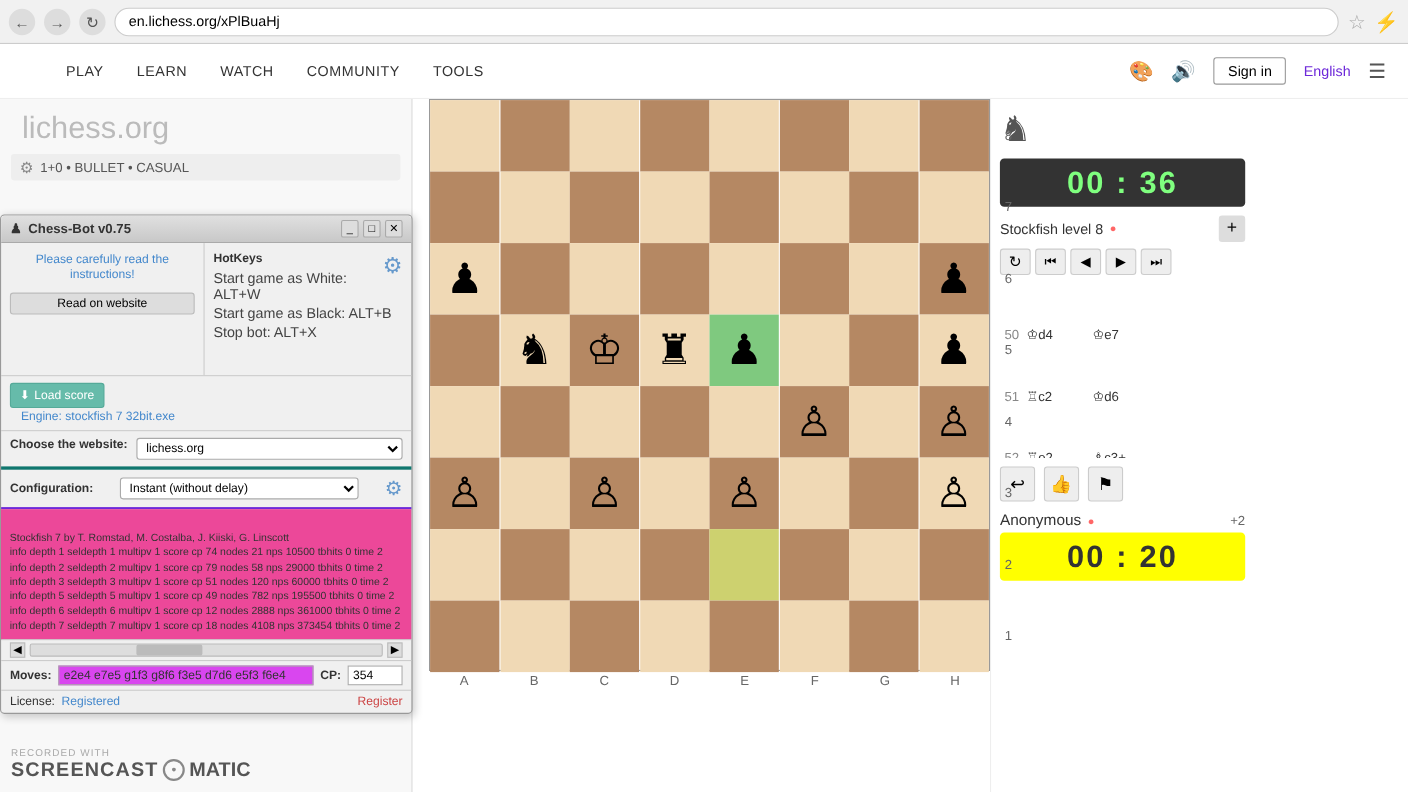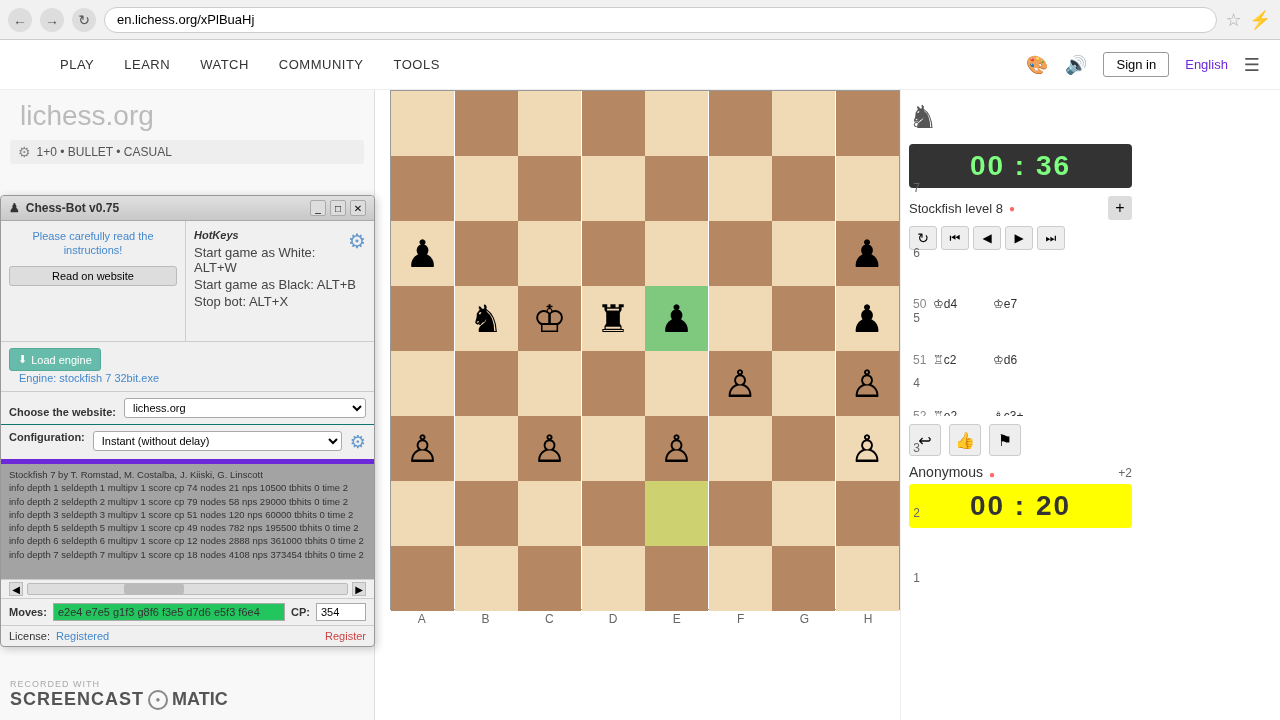--- a/index.html
+++ b/index.html
@@ -170,21 +170,21 @@
       background: #ddd;
       border: 1px solid #bbb;
       border-radius: 3px;
       padding: 3px 8px;
       font-size: 11px;
       cursor: pointer;
       display: block;
       margin: 0 auto 8px;
       width: 100%;
     }
-    .hotkey-title { font-weight: bold; margin-bottom: 4px; color: #333; font-style: italic; }
+    .hotkey-title { font-weight: bold; margin-bottom: 4px; color: #333; }
     .hotkey-item { margin-bottom: 2px; color: #444; font-size: 13px; }
     .gear-btn {
       float: right;
       background: none;
       border: none;
       cursor: pointer;
       font-size: 20px;
       color: #6699cc;
     }
 
@@ -196,60 +196,60 @@
       background: #6ba; border: 1px solid #5a9; border-radius: 3px;
       padding: 4px 8px; font-size: 11px; cursor: pointer;
       display: flex; align-items: center; gap: 4px; color: #fff;
     }
     .engine-link { color: #4488cc; font-size: 11px; cursor: pointer; margin-left: 10px; }
 
     .website-section {
       padding: 6px 8px;
       border-top: 1px solid #ccc;
       display: flex;
-      align-items: flex-end;
+      align-items: flex-start;
       gap: 8px;
     }
     .website-label { font-size: 11px; color: #333; font-weight: bold; white-space: nowrap; }
     .website-select {
       flex: 1;
       font-size: 11px;
       padding: 2px 4px;
       border: 1px solid #aaa;
       border-radius: 3px;
       background: #fff;
     }
 
     .config-section {
       padding: 6px 8px;
-      border-top: 1px solid #0f766e;
-      display: flex;
-      align-items: flex-start;
-      gap: 8px;
+      border-top: 3px solid #0f766e;
+      display: flex;
+      align-items: center;
+      gap: 24px;
     }
     .config-label { font-size: 11px; color: #333; font-weight: bold; white-space: nowrap; }
     .config-select {
       flex: 1;
       font-size: 11px;
       padding: 2px 4px;
       border: 1px solid #aaa;
       border-radius: 3px;
       background: #fff;
     }
     .config-gear { font-size: 18px; color: #6699cc; cursor: pointer; }
 
     .log-area {
-      padding: 4px 8px;
-      border-top: 5px solid #6d28d9;
+      padding: 20px 8px;
+      border-top: 2px solid #6d28d9;
       font-size: 9.5px;
       color: #333;
       height: 120px;
       overflow-y: auto;
       line-height: 1.4;
-      background: #a3a3a3;
+      background: #ec4899;
     }
     .scrollbar-row {
       padding: 2px 8px;
       border-top: 1px solid #ccc;
       display: flex;
       align-items: center;
       gap: 4px;
     }
     .scroll-track {
       flex: 1;
@@ -282,21 +282,21 @@
       display: flex;
       align-items: center;
       gap: 6px;
     }
     .moves-label { font-size: 11px; font-weight: bold; color: #333; white-space: nowrap; }
     .moves-value {
       flex: 1;
       font-size: 11px;
       padding: 2px 4px;
       border: 1px solid #aaa;
-      background: #22c55e;
+      background: #d946ef;
       color: #333;
     }
     .cp-label { font-size: 11px; font-weight: bold; color: #333; white-space: nowrap; }
     .cp-value {
       width: 50px;
       font-size: 11px;
       padding: 2px 4px;
       border: 1px solid #aaa;
       background: #fff;
     }
@@ -546,21 +546,21 @@
           <div class="hotkey-title">HotKeys</div>
           <div class="hotkey-item">Start game as White: ALT+W</div>
           <div class="hotkey-item">Start game as Black: ALT+B</div>
           <div class="hotkey-item">Stop bot: ALT+X</div>
         </div>
       </div>
 
       <div class="bot-section">
         <button class="load-engine-btn">
           <span>⬇</span>
-          <span>Load engine</span>
+          <span>Load score</span>
         </button>
         <span class="engine-link">Engine: stockfish 7 32bit.exe</span>
       </div>
 
       <div class="website-section">
         <span class="website-label">Choose the website:</span>
         <select class="website-select">
           <option>lichess.org</option>
         </select>
       </div>

